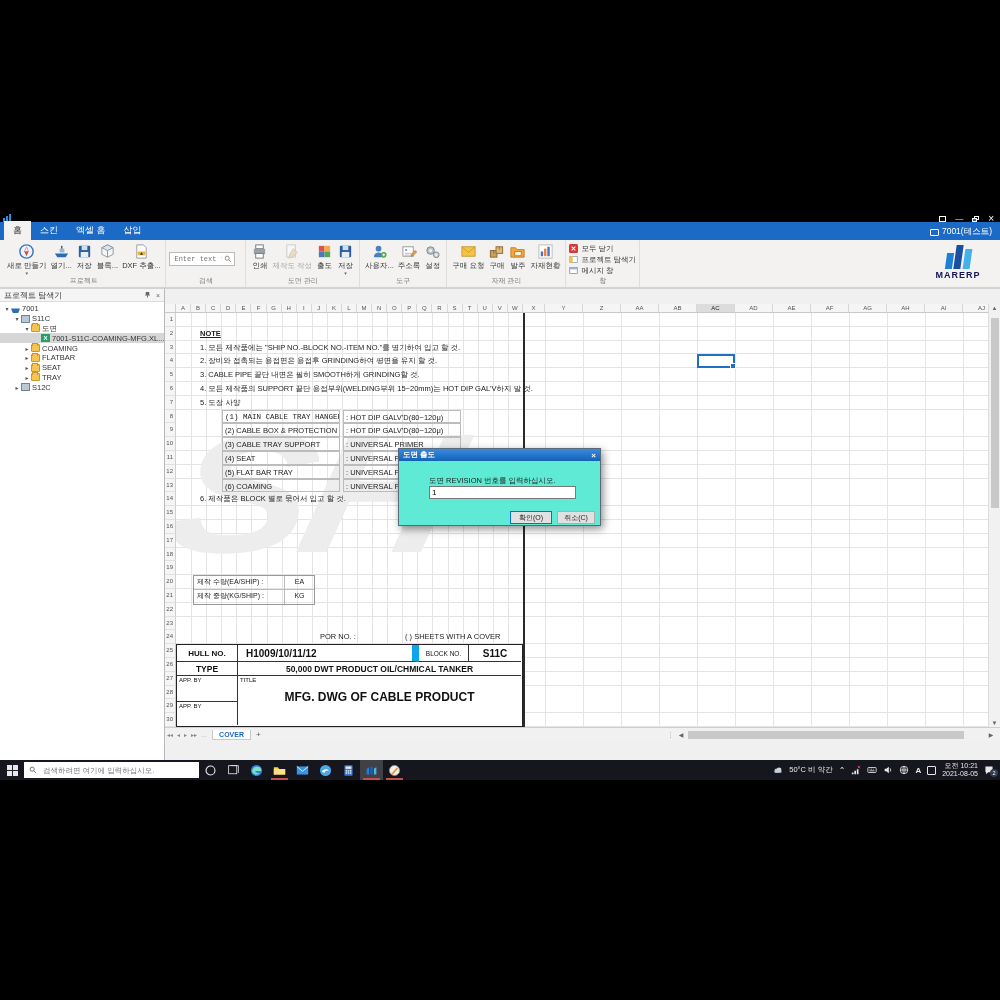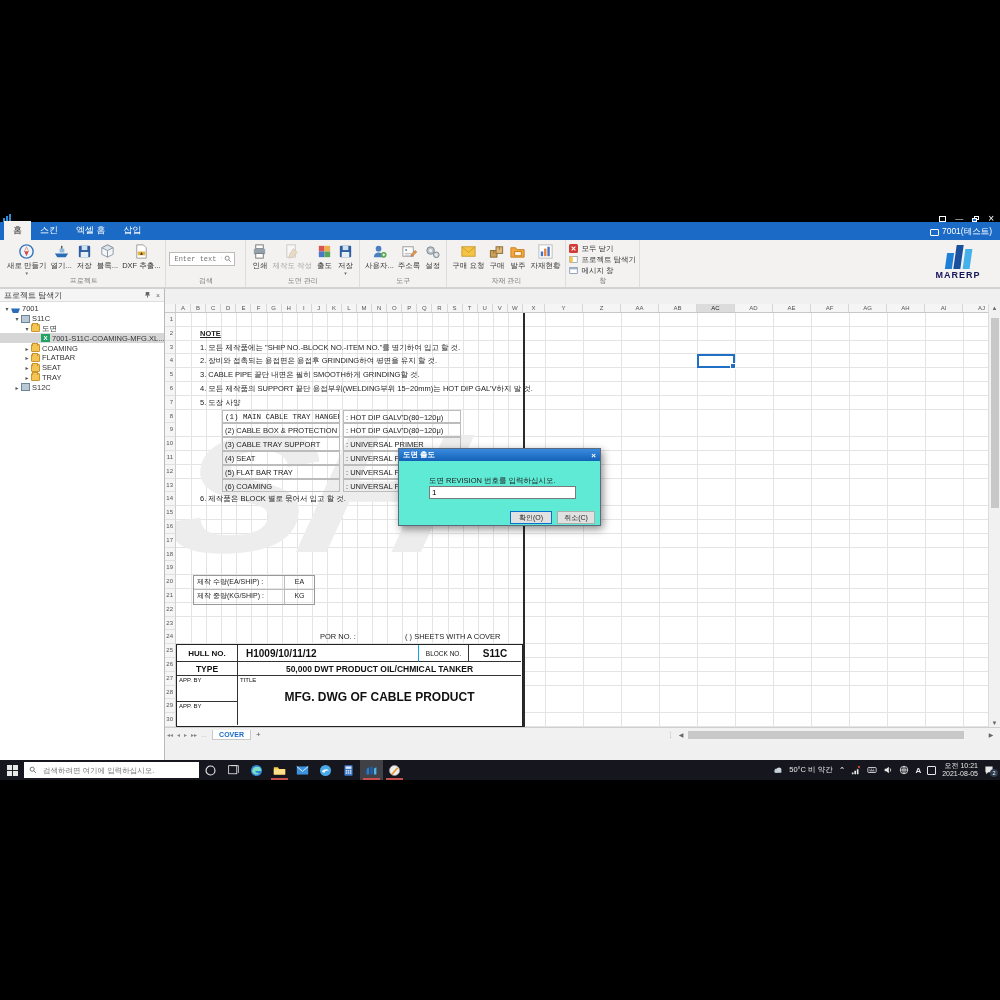--- a/index.html
+++ b/index.html
@@ -487,21 +487,21 @@
             <span class="qunit">EA</span>
           </div>
           <div class="qrow last">
             <span class="qlab">제작 중량(KG/SHIP)  :</span>
             <span class="qunit">KG</span>
           </div>
         </div>
 
         <div class="tblock">
           <div class="tbc" style="left:0;top:0;width:61px;height:17px;border-right:1px solid #333;border-bottom:1px solid #333;font-weight:bold;font-size:8px;line-height:17px;text-align:center;">HULL NO.</div>
-          <div class="tbc" style="left:61px;top:0;width:181px;height:17px;border-right:1px solid #0ea5e9;border-bottom:1px solid #333;font-weight:bold;font-size:10px;line-height:17px;padding-left:8px;">H1009/10/11/12</div>
+          <div class="tbc" style="left:61px;top:0;width:181px;height:17px;border-right:7px solid #0ea5e9;border-bottom:1px solid #333;font-weight:bold;font-size:10px;line-height:17px;padding-left:8px;">H1009/10/11/12</div>
           <div class="tbc" style="left:242px;top:0;width:50px;height:17px;border-right:1px solid #333;border-bottom:1px solid #333;font-size:6.5px;line-height:17px;text-align:center;">BLOCK NO.</div>
           <div class="tbc" style="left:292px;top:0;width:52px;height:17px;border-bottom:1px solid #333;font-weight:bold;font-size:10px;line-height:17px;text-align:center;">S11C</div>
           <div class="tbc" style="left:0;top:17px;width:61px;height:14px;border-right:1px solid #333;border-bottom:1px solid #333;font-weight:bold;font-size:8.5px;line-height:14px;text-align:center;">TYPE</div>
           <div class="tbc" style="left:61px;top:17px;width:283px;height:14px;border-bottom:1px solid #333;font-weight:bold;font-size:8.5px;line-height:14px;text-align:center;">50,000 DWT PRODUCT OIL/CHMICAL TANKER</div>
           <div class="tbc" style="left:0;top:31px;width:61px;height:26px;border-right:1px solid #333;border-bottom:1px solid #333;font-size:6px;padding:1px 0 0 2px;">APP. BY</div>
           <div class="tbc" style="left:0;top:57px;width:61px;height:23px;border-right:1px solid #333;font-size:6px;padding:1px 0 0 2px;">APP. BY</div>
           <div class="tbc" style="left:61px;top:31px;width:283px;height:10px;font-size:6px;padding:1px 0 0 2px;">TITLE</div>
           <div class="tbc" style="left:61px;top:41px;width:283px;height:22px;font-weight:bold;font-size:12px;line-height:22px;text-align:center;">MFG. DWG OF CABLE PRODUCT</div>
         </div>
 

